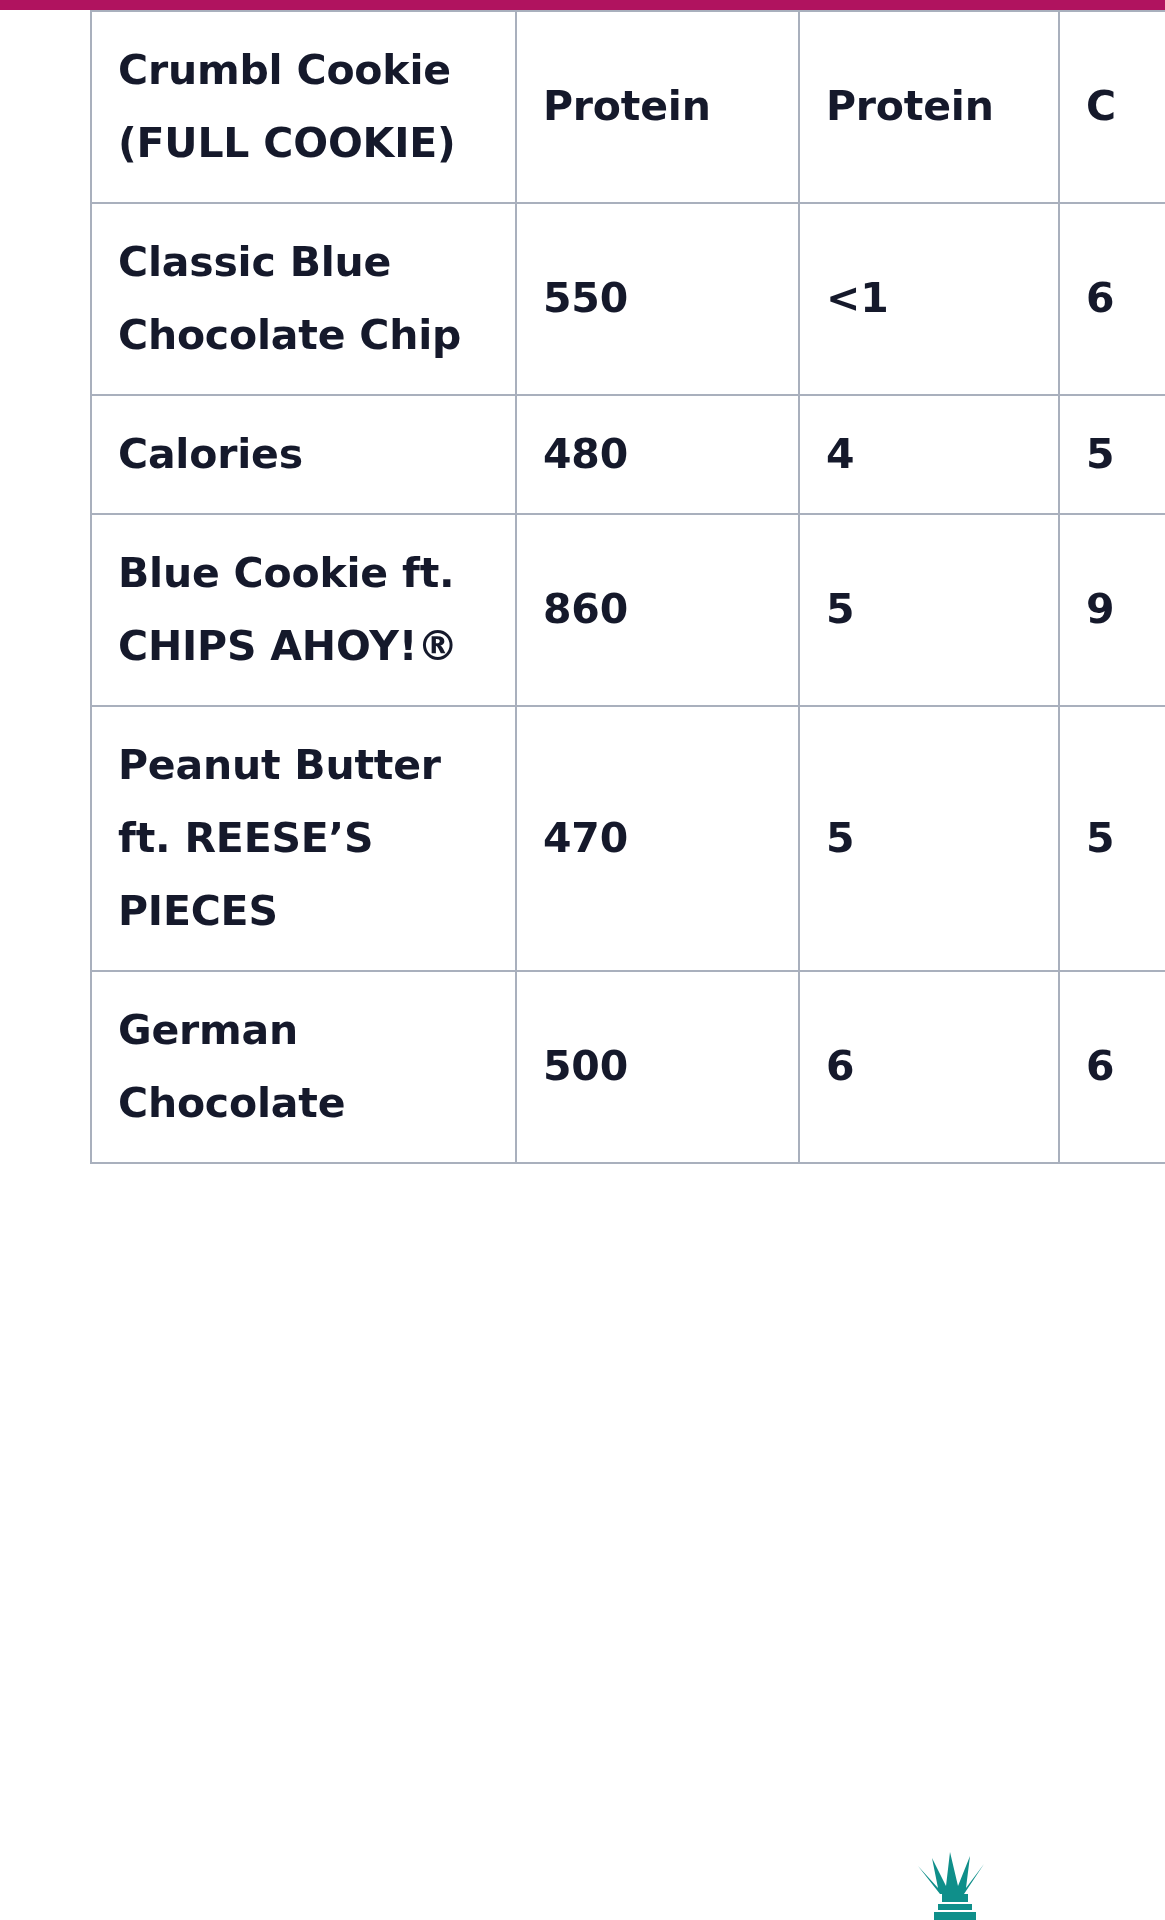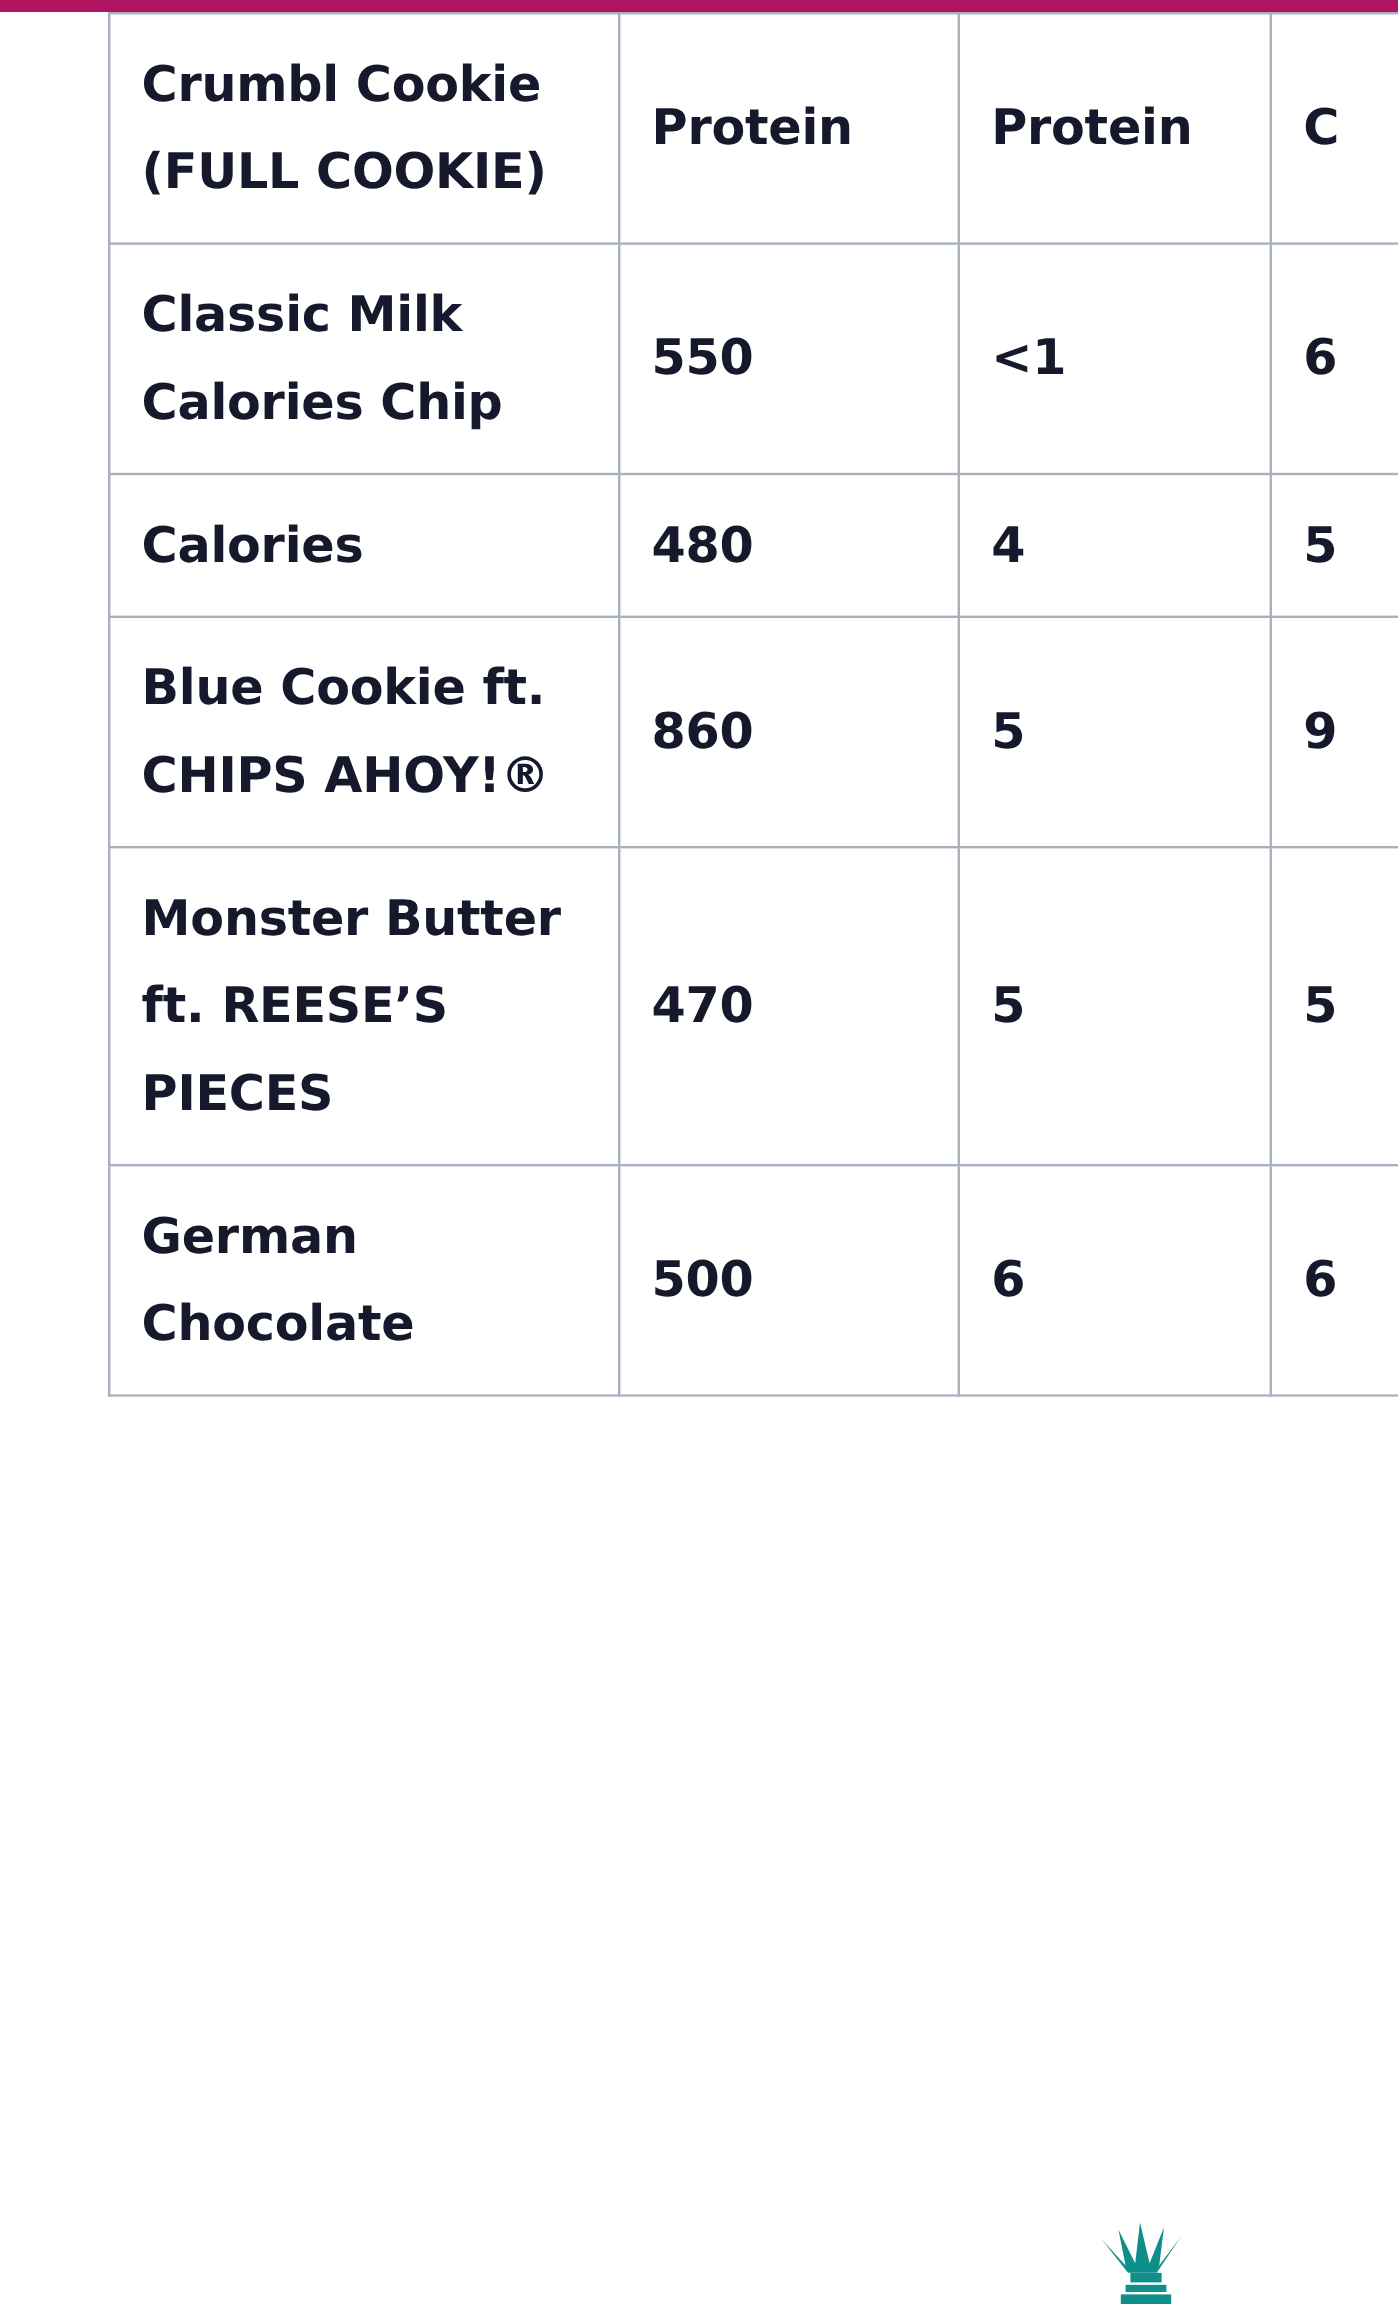--- a/index.html
+++ b/index.html
@@ -85,39 +85,39 @@
       <thead>
         <tr>
           <th class="head-name">Crumbl Cookie (FULL COOKIE)</th>
           <th>Protein</th>
           <th>Protein</th>
           <th>C</th>
         </tr>
       </thead>
       <tbody>
         <tr>
-          <td>Classic Milk Calories Chip</td>
+          <td>Classic Blue Chocolate Chip</td>
           <td>550</td>
           <td>&lt;1</td>
           <td>6</td>
         </tr>
         <tr>
           <td>Calories</td>
           <td>480</td>
           <td>4</td>
           <td>5</td>
         </tr>
         <tr>
           <td>Blue Cookie ft. CHIPS AHOY!®</td>
           <td>860</td>
           <td>5</td>
           <td>9</td>
         </tr>
         <tr>
-          <td>Monster Butter ft. REESE’S PIECES</td>
+          <td>Peanut Butter ft. REESE’S PIECES</td>
           <td>470</td>
           <td>5</td>
           <td>5</td>
         </tr>
         <tr>
           <td>German Chocolate</td>
           <td>500</td>
           <td>6</td>
           <td>6</td>
         </tr>

